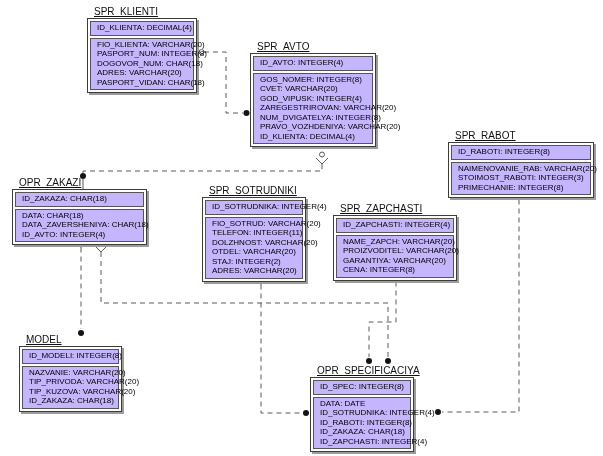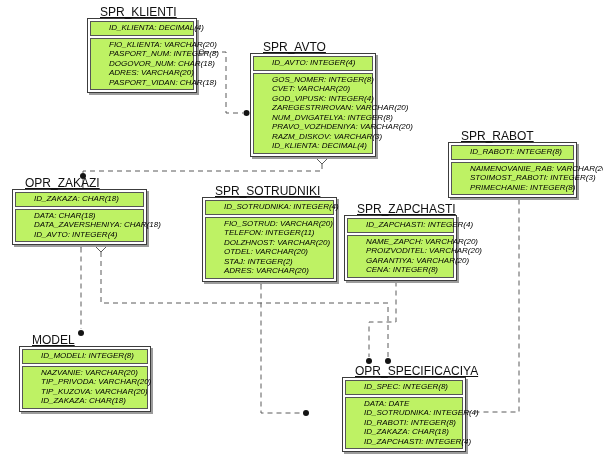--- a/index.html
+++ b/index.html
@@ -1,34 +1,34 @@
 <!DOCTYPE html>
 <html><head>
 <meta charset="utf-8">
 <style>
   html,body{margin:0;padding:0;background:#fff;}
   #canvas{position:relative;width:603px;height:456px;background:#ffffff;overflow:hidden;
           font-family:"Liberation Sans",sans-serif;}
   #wires{position:absolute;left:0;top:0;}
   .entity{position:absolute;background:#fff;border:1px solid #3c3c3c;
           box-shadow:2px 2px 0 0 #9c9c9c;padding:2px;box-sizing:border-box;}
-  .etitle{position:absolute;top:-12px;left:12px;font-size:12px;line-height:10px;color:#111;
+  .etitle{position:absolute;top:-12px;left:6px;font-size:10px;line-height:10px;color:#111;
           text-decoration:underline;white-space:nowrap;}
-  .cell{border:1px solid #555;padding:1px 2px 2px 18px;background:#bef264;font-style:italic;}
+  .cell{border:1px solid #555;padding:1px 2px 2px 6px;background:#c4b5fd;}
   .cell.pk{margin-bottom:2px;}
   .row{font-size:8px;line-height:9.5px;color:#000;white-space:nowrap;}
   
   #e-spr_klienti{left:87px;top:18px;width:110px;}
   #e-spr_avto{left:250px;top:53px;width:126px;}
-  #e-spr_rabot{left:448px;top:142px;width:129px;}
+  #e-spr_rabot{left:448px;top:142px;width:146px;}
   #e-opr_zakazi{left:12px;top:189px;width:135px;}
-  #e-spr_sotrudniki{left:202px;top:197px;width:135px;}
-  #e-spr_zapchasti{left:333px;top:215px;width:113px;margin-left:11px;}
-  #e-model{left:19px;top:346px;width:132px;}
-  #e-opr_specificaciya{left:310px;top:377px;width:124px;margin-left:32px;}
+  #e-spr_sotrudniki{left:202px;top:197px;width:104px;}
+  #e-spr_zapchasti{left:333px;top:215px;width:124px;}
+  #e-model{left:19px;top:346px;width:103px;}
+  #e-opr_specificaciya{left:310px;top:377px;width:104px;}
   .d{fill:none;stroke:#5a5a5a;stroke-width:1;stroke-dasharray:5 4;}
   .s{fill:none;stroke:#5a5a5a;stroke-width:1;}
   .dot{fill:#141414;stroke:none;}
   .oc{fill:#ffffff;stroke:#5a5a5a;stroke-width:1;}
 </style>
 </head>
 <body>
 
 <div id="canvas">
 
@@ -99,21 +99,20 @@
     <div class="cell pk">
         <div class="row">ID_AVTO: INTEGER(4)</div>
       </div>
     <div class="cell">
         <div class="row">GOS_NOMER: INTEGER(8)</div>
         <div class="row">CVET: VARCHAR(20)</div>
         <div class="row">GOD_VIPUSK: INTEGER(4)</div>
         <div class="row">ZAREGESTRIROVAN: VARCHAR(20)</div>
         <div class="row">NUM_DVIGATELYA: INTEGER(8)</div>
         <div class="row">PRAVO_VOZHDENIYA: VARCHAR(20)</div>
-        <div class="row">RAZM_DISKOV: VARCHAR(3)</div>
         <div class="row">ID_KLIENTA: DECIMAL(4)</div>
       </div>
   </div>
 
   <div class="entity" id="e-spr_rabot">
     <span class="etitle">SPR_RABOT</span>
     <div class="cell pk">
         <div class="row">ID_RABOTI: INTEGER(8)</div>
       </div>
     <div class="cell">

